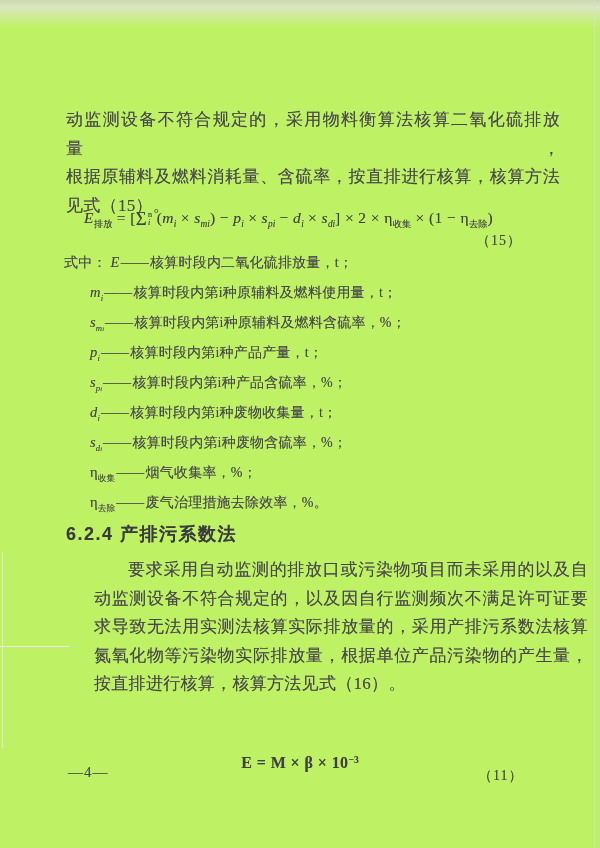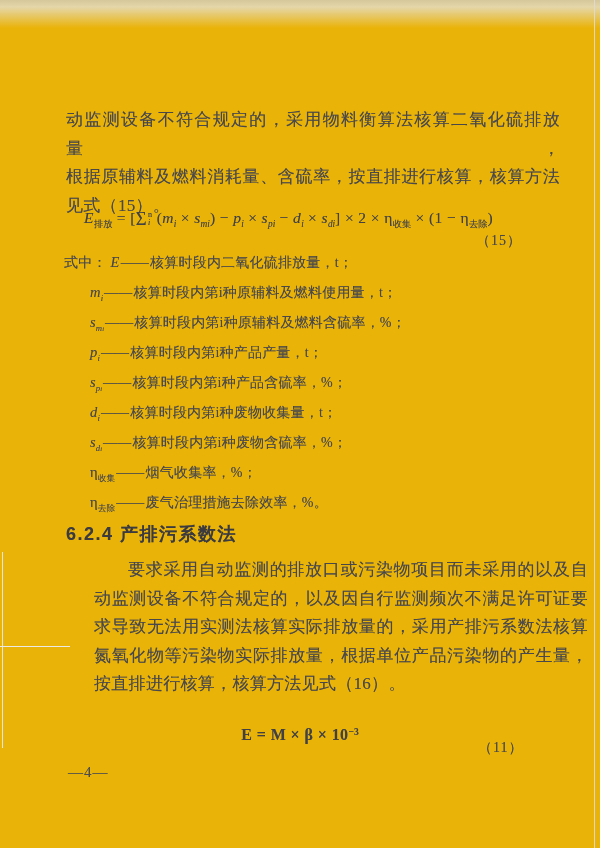--- a/index.html
+++ b/index.html
@@ -1,20 +1,20 @@
 <!DOCTYPE html>
 <html><head>
 <meta charset="utf-8">
 <style>
   html,body{margin:0;padding:0;background:#e9e9e7;}
   .page{
     position:relative;
     width:600px;height:848px;
     margin:0;
-    background:#eab308;
+    background:#bef264;
     overflow:hidden;
     font-family:"Liberation Serif","DejaVu Serif",serif;
     color:#48484c;
     text-shadow:0 0 .5px rgba(80,80,84,.55);
   }
   
   .scan-top{
     position:absolute;top:0;left:0;right:0;height:30px;
     background:linear-gradient(180deg,#cfcecb 0px,#e3e2df 7px,rgba(251,251,249,0) 28px);
     opacity:.75;pointer-events:none;
@@ -26,21 +26,21 @@
   .para{position:absolute;left:66px;width:494px;font-size:17px;line-height:28.5px;letter-spacing:.3px;}
   #para1{top:106px;}
   #para2{top:556px;margin-left:28px;}
   .line{white-space:nowrap;}
   .line.jline{white-space:normal;text-align:justify;text-align-last:justify;}
   .line.indent{text-indent:2em;}
   
   .formula{font-size:15.5px;letter-spacing:.4px;color:#414145;white-space:nowrap;}
   #f15wrap{position:absolute;top:208px;left:84px;right:40px;}
   #f15num{position:absolute;left:392px;top:24px;font-size:14px;letter-spacing:1px;}
-  #f16wrap{position:absolute;top:726px;left:0;width:600px;}
+  #f16wrap{position:absolute;top:754px;left:0;width:600px;}
   #f16wrap .formula{display:block;text-align:center;font-weight:600;font-size:16px;}
   #f16num{position:absolute;left:478px;top:13px;font-size:14px;letter-spacing:1px;font-weight:400;}
   .sub{font-size:60%;vertical-align:-.45em;letter-spacing:0;}
   .sub2{font-size:45%;vertical-align:-.65em;letter-spacing:0;}
   .sup{font-size:60%;vertical-align:.55em;letter-spacing:0;}
   .it{font-style:italic;}
   .sum{display:inline-flex;align-items:center;vertical-align:-2px;}
   .sum .sigma{font-size:120%;}
   .sum .limits{display:inline-flex;flex-direction:column;justify-content:center;font-size:52%;line-height:1.05;margin-left:1px;}
   

